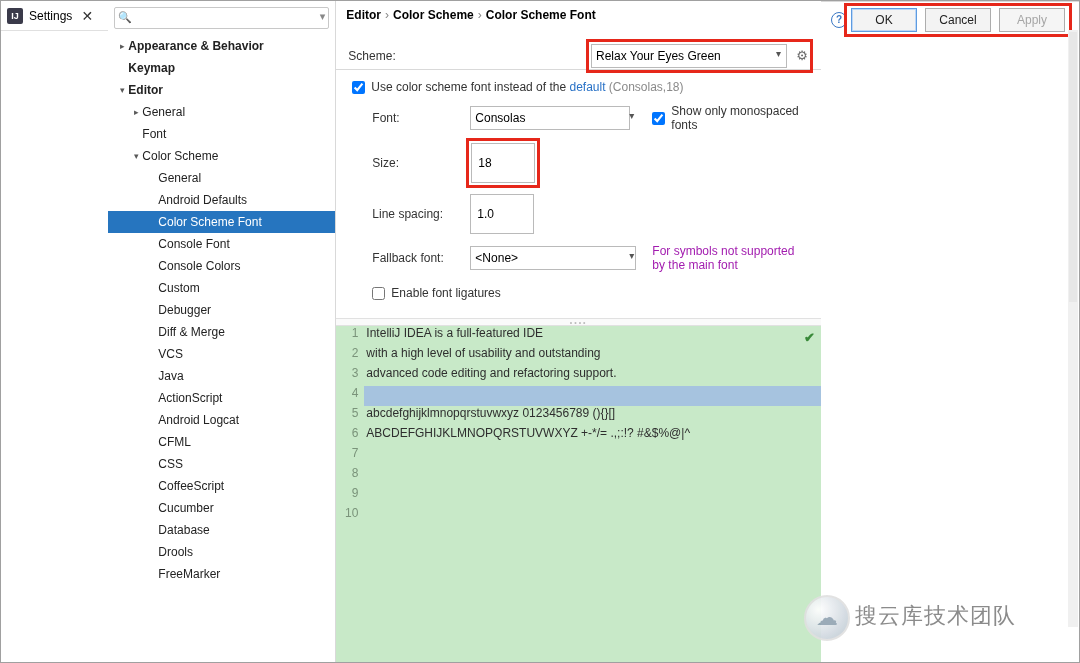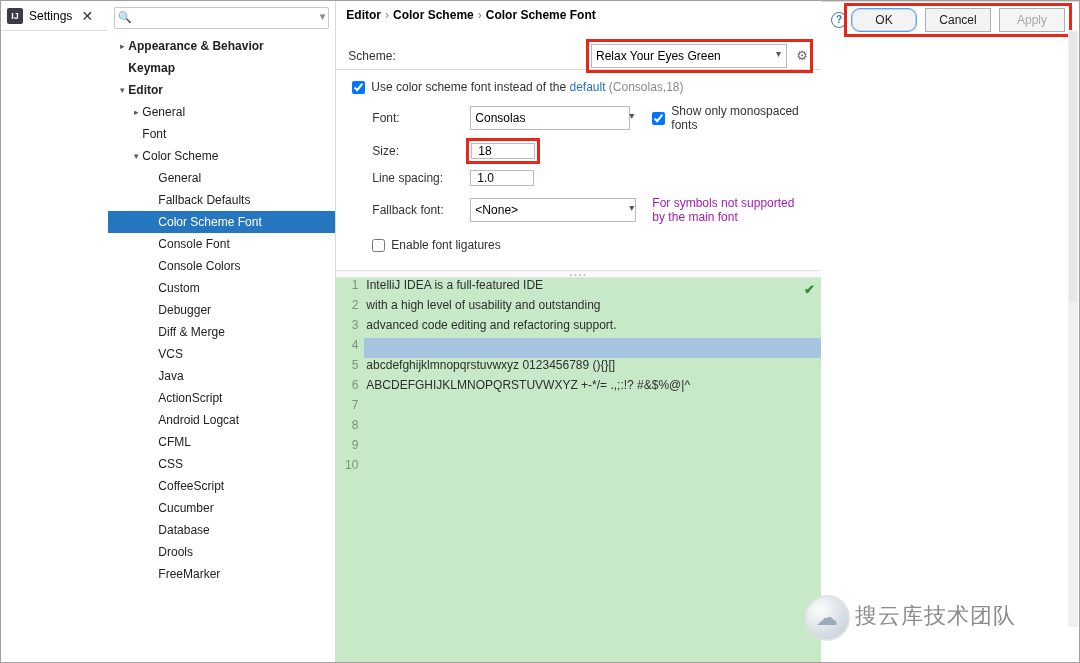--- a/index.html
+++ b/index.html
@@ -48,41 +48,41 @@
 .red-box { outline: 3px solid #e6271a; outline-offset: 1px; padding: 1px;}
 
 .settings-area { padding: 10px 16px; }
 .chk-row { display: flex; align-items: center; gap: 6px; margin-bottom: 10px; color: #333;}
 .chk-row input[type=checkbox] { width: 13px; height: 13px; }
 .linklike { color: #2871c6; }
 .muted { color: #8a8a8a; }
 
 .grid { display: grid; grid-template-columns: 86px 170px 1fr; column-gap: 12px; row-gap: 10px; align-items: center; margin-left: 20px; margin-top: 6px;}
 .grid label { color: #333; }
-.grid input[type=text] { height: 16px; border: 1px solid #bababa; padding: 2px 6px; }
+.grid input[type=text] { height: 40px; border: 1px solid #bababa; padding: 2px 6px; }
 .narrow { width: 64px; }
 .fallback-hint { color: #a21caf; }
 
 .ligatures { margin: 14px 0 8px 20px; display: flex; align-items: center; gap: 6px; color: #333;}
 
 .splitter { height: 8px; display: flex; justify-content: center; align-items: center; border-top: 1px solid #e1e1e1; border-bottom: 1px solid #e1e1e1; background: #fafafa; cursor: ns-resize;}
 .grip { color: #bbb; font-size: 7px; letter-spacing: 2px;}
 
 .preview { flex: 1; overflow: hidden; background: #c8e9c8; position: relative; font-family: Consolas, "Courier New", monospace; font-size: 15px; color: #2e2e2e;}
 .preview-row { display: flex; height: 20px;}
 .gutter { width: 28px; text-align: right; padding-right: 6px; color: #7a937a; background: #c8e9c8; user-select:none;}
 .code { flex: 1; padding-left: 2px; white-space: pre;}
 .preview-row.current { background: #a6c3df; }
 .tick { position: absolute; right: 6px; top: 4px; color: #3a8a3a; font-size: 13px; font-weight: bold;}
 
 .footer { height: 36px; border-top: 1px solid #d9d9d9; display: flex; align-items: center; padding: 0 10px; position: relative;}
 .help-icon { width: 16px; height: 16px; border: 1px solid #3b78c4; border-radius: 50%; display: flex; align-items: center; justify-content: center; color: #3b78c4; font-size: 10px; font-weight: bold;}
 .buttons { margin-left: auto; display: flex; gap: 8px; }
 .btn { min-width: 66px; height: 24px; border: 1px solid #adadad; background: #f3f3f3; cursor: pointer; padding: 0 10px; color:#222;}
-.btn.primary { border-color: #5e9be0; box-shadow: inset 0 0 0 1px #bcd7f6; border-radius: 9px; }
+.btn.primary { border-color: #5e9be0; box-shadow: inset 0 0 0 1px #bcd7f6; }
 .btn.disabled { color: #a6a6a6; background: #f5f5f5; }
 .red-box-btns { outline: 3px solid #e6271a; padding: 2px 4px; display:flex; gap:8px;}
 
 .watermark-avatar { position: absolute; right: 230px; bottom: 22px; width: 46px; height: 46px; border: 2px solid #e0e0e0; border-radius: 50%; background: radial-gradient(circle at 30% 30%, #fff, #b9c5d0); display:flex; align-items:center; justify-content:center; font-size:22px; color:#93a4b3; opacity:.92;}
 .watermark-text { position: absolute; right: 64px; bottom: 32px; font-size: 22px; color: #828282; letter-spacing: 1px; opacity:.92; pointer-events:none;}
 .scrollbar-stub { position:absolute; right:2px; top:30px; bottom:36px; width:10px; background:#f0f0f0;}
 .thumb { position:absolute; top:2px; width:8px; left:1px; height:270px; background:#e7e7e7;}
 </style>
 </head>
 <body>
@@ -129,21 +129,21 @@
           <div class="tree-item depth-1">
             <span class="arrow">▾</span>
             <span class="label">Color Scheme</span>
           </div>
           <div class="tree-item depth-2">
             <span class="arrow"></span>
             <span class="label">General</span>
           </div>
           <div class="tree-item depth-2">
             <span class="arrow"></span>
-            <span class="label">Fallback Defaults</span>
+            <span class="label">Android Defaults</span>
           </div>
           <div class="tree-item depth-2 selected">
             <span class="arrow"></span>
             <span class="label">Color Scheme Font</span>
           </div>
           <div class="tree-item depth-2">
             <span class="arrow"></span>
             <span class="label">Console Font</span>
           </div>
           <div class="tree-item depth-2">

